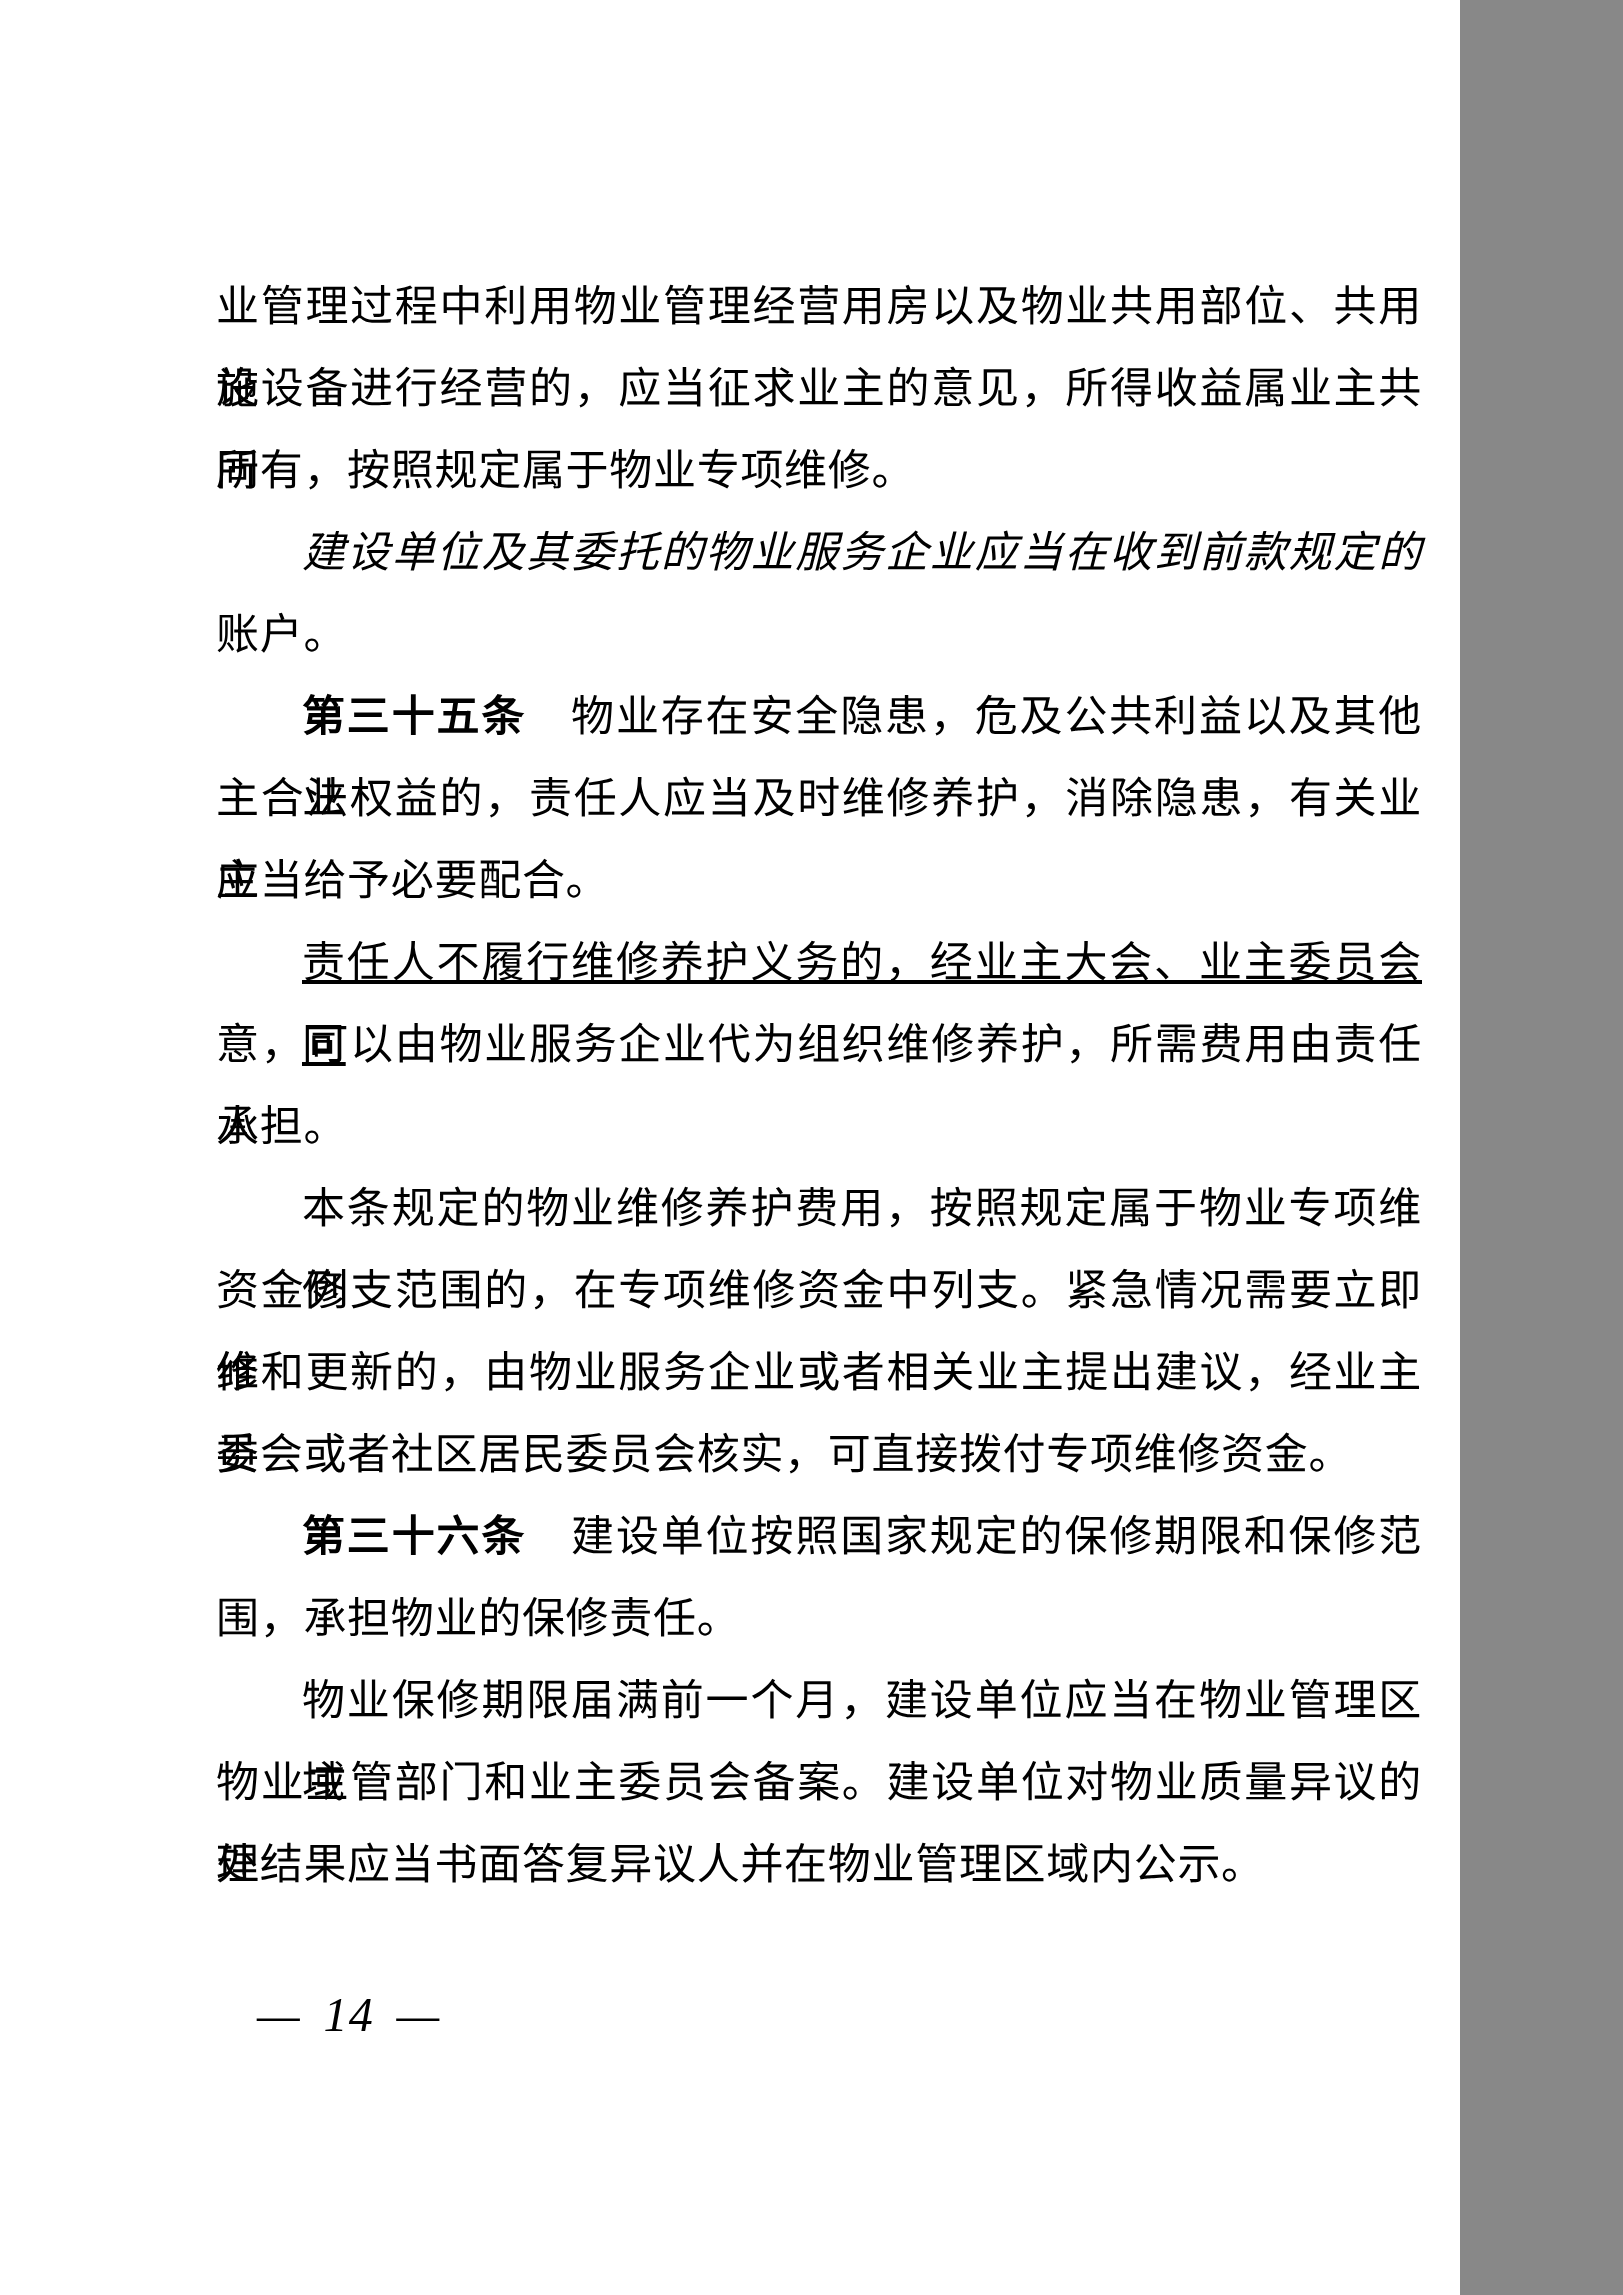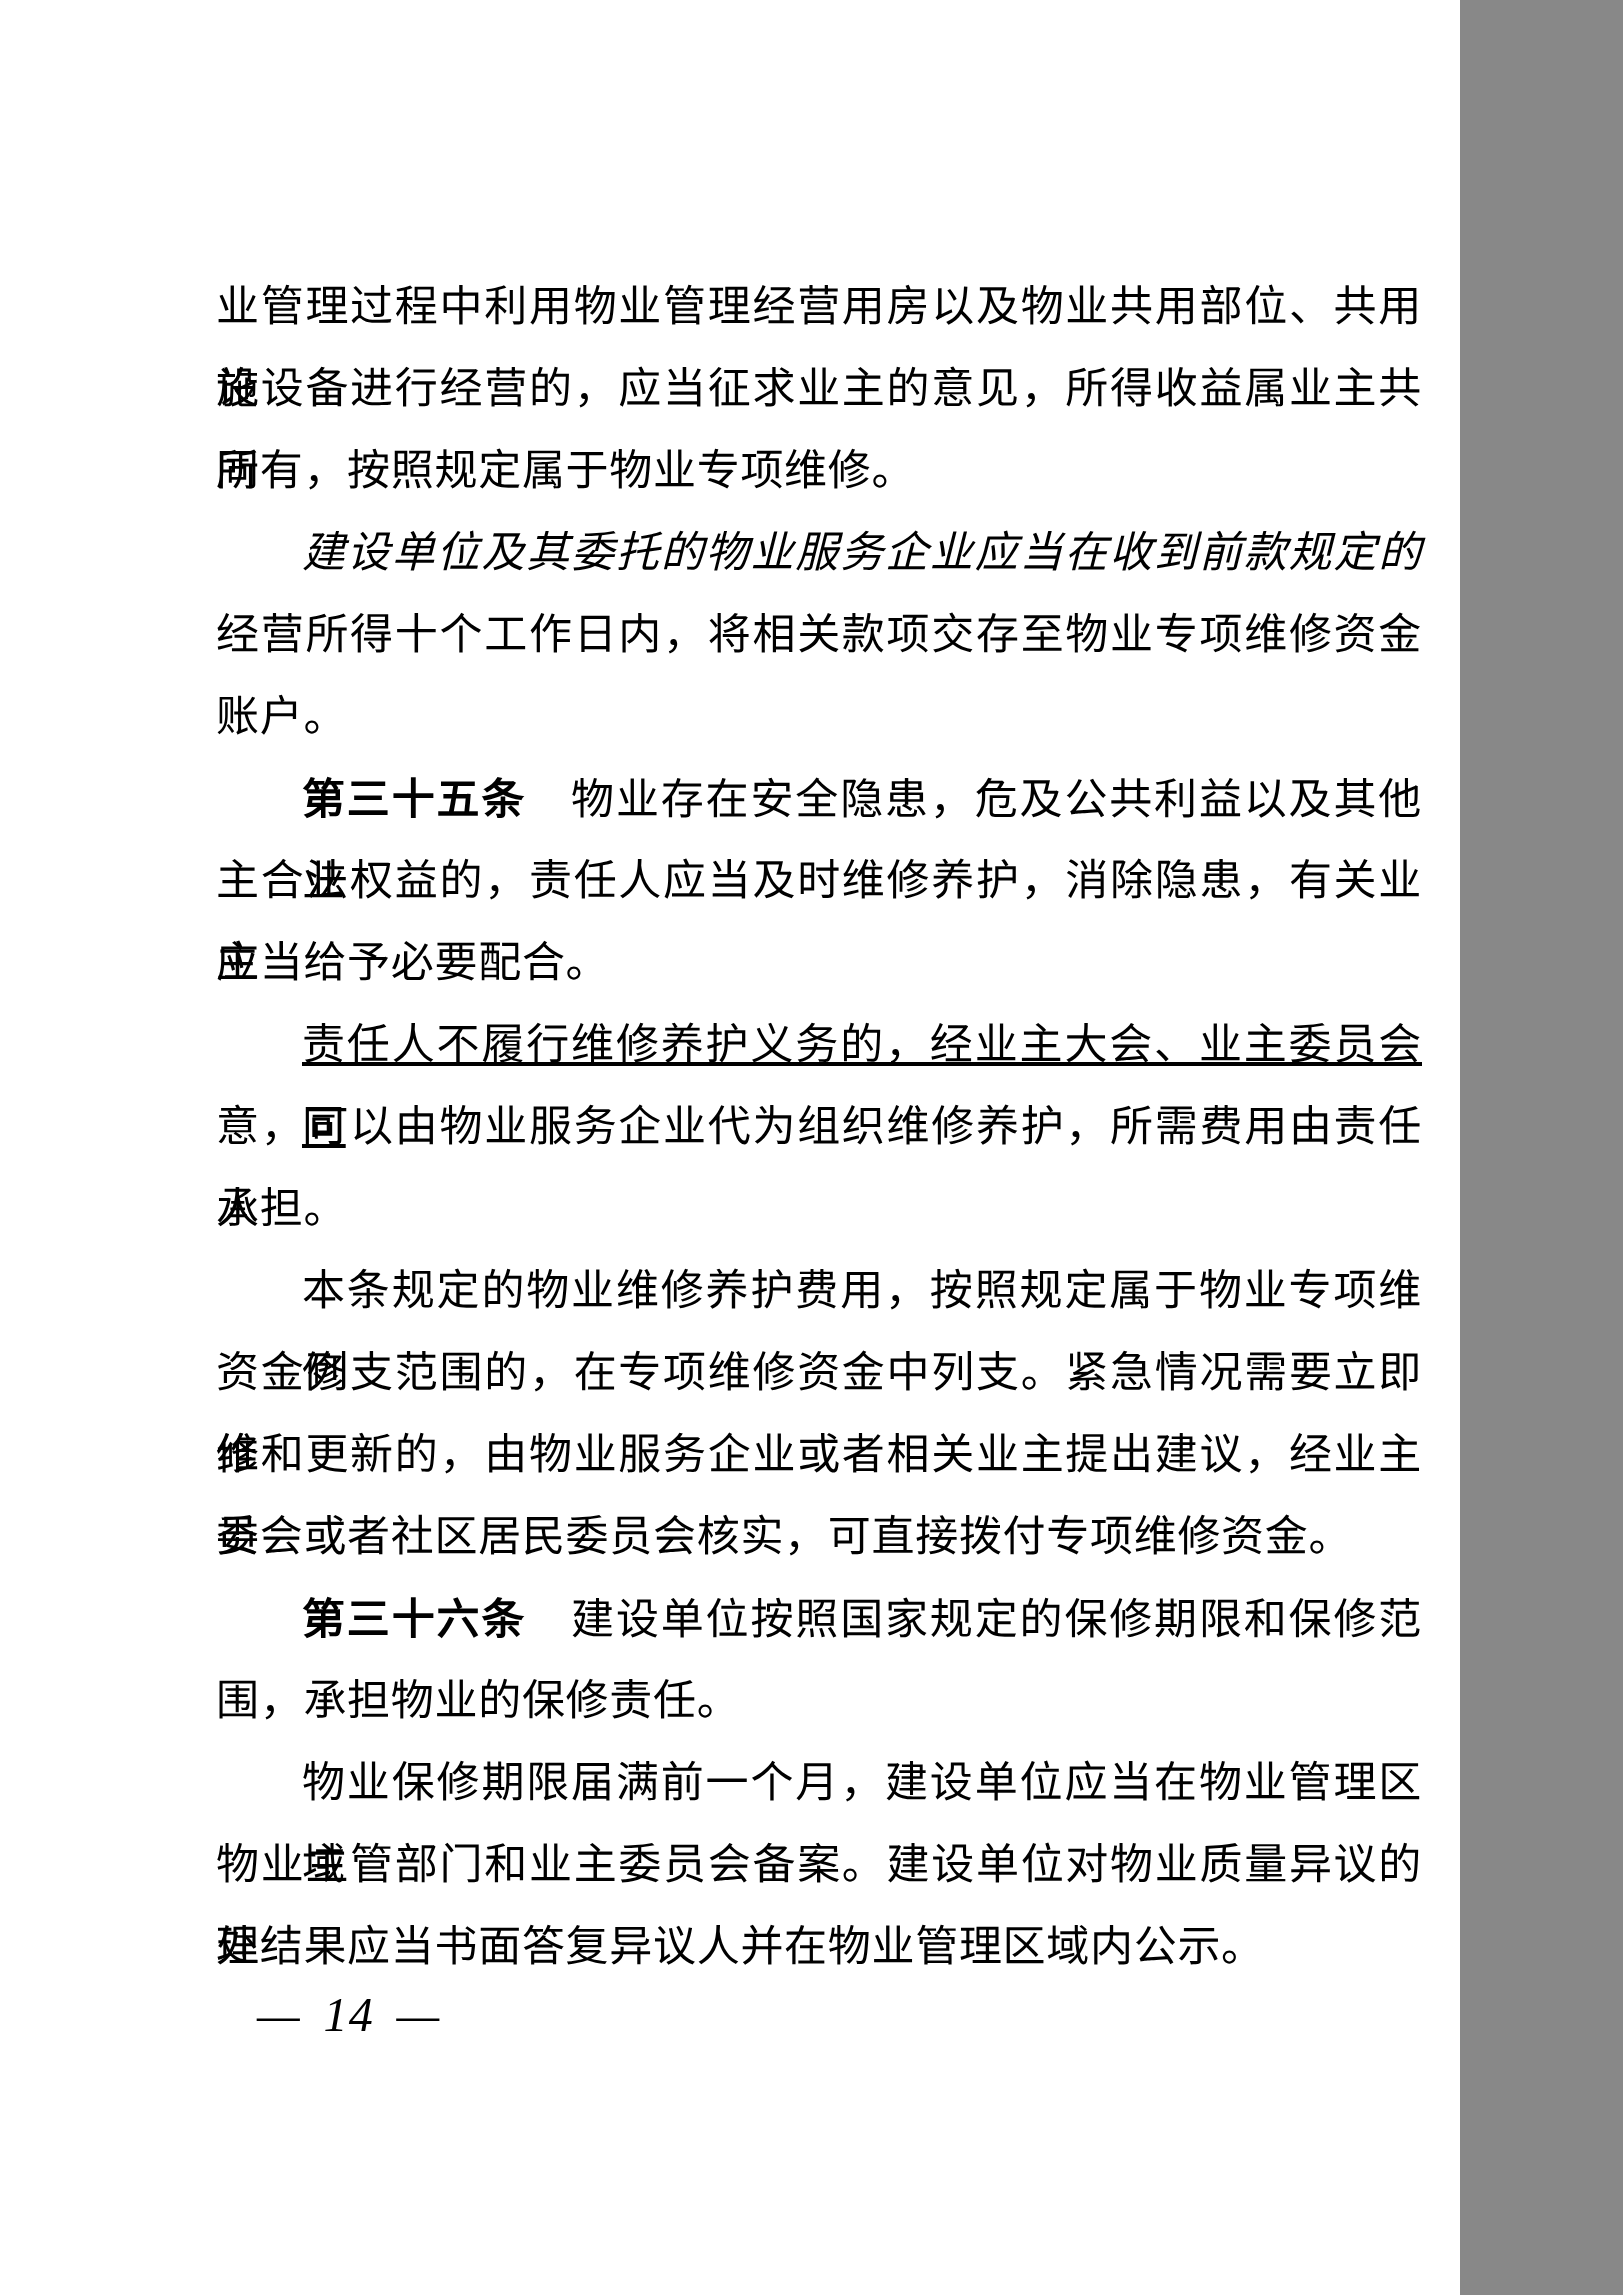--- a/index.html
+++ b/index.html
@@ -25,21 +25,21 @@
     text-align: justify;
     text-align-last: left;
     letter-spacing: 0.7px;
   }
   .doc-line.fill {
     text-align-last: justify;
     text-justify: inter-character;
   }
   .seg { font-weight: normal; }
   .seg.bold-head {
-    font-family: Liberation Sans, sans-serif;
+    font-family: Liberation Serif, serif;
     font-weight: 700;
   }
   .page-number {
     position: absolute;
     left: 257px;
     top: 1994px;
     font-size: 48px;
     line-height: 41px;
     letter-spacing: 1.3px;
     word-spacing: 9.2px;
@@ -49,21 +49,20 @@
 </style>
 </head>
 <body>
 
 <div class="page">
   <div class="doc-body">
       <div class="doc-line fill"><span class="seg">业管理过程中利用物业管理经营用房以及物业共用部位、共用设</span></div>
       <div class="doc-line fill"><span class="seg">施设备进行经营的，应当征求业主的意见，所得收益属业主共同</span></div>
       <div class="doc-line"><span class="seg">所有，按照规定属于物业专项维修。</span></div>
       <div class="doc-line fill" style="padding-left: 86px; font-style: italic;"><span class="seg">建设单位及其委托的物业服务企业应当在收到前款规定的</span></div>
-      <div class="doc-line fill"><span class="seg">经营所得十个工作日内，将相关款项交存至物业专项维修资金</span></div>
       <div class="doc-line"><span class="seg">账户。</span></div>
       <div class="doc-line fill" style="padding-left: 86px;"><span class="seg bold-head">第三十五条</span><span class="seg">　物业存在安全隐患，危及公共利益以及其他业</span></div>
       <div class="doc-line fill"><span class="seg">主合法权益的，责任人应当及时维修养护，消除隐患，有关业主</span></div>
       <div class="doc-line"><span class="seg">应当给予必要配合。</span></div>
       <div class="doc-line fill" style="padding-left: 86px; text-decoration: underline;"><span class="seg">责任人不履行维修养护义务的，经业主大会、业主委员会同</span></div>
       <div class="doc-line fill"><span class="seg">意，可以由物业服务企业代为组织维修养护，所需费用由责任人</span></div>
       <div class="doc-line"><span class="seg">承担。</span></div>
       <div class="doc-line fill" style="padding-left: 86px;"><span class="seg">本条规定的物业维修养护费用，按照规定属于物业专项维修</span></div>
       <div class="doc-line fill"><span class="seg">资金列支范围的，在专项维修资金中列支。紧急情况需要立即维</span></div>
       <div class="doc-line fill"><span class="seg">修和更新的，由物业服务企业或者相关业主提出建议，经业主委</span></div>

